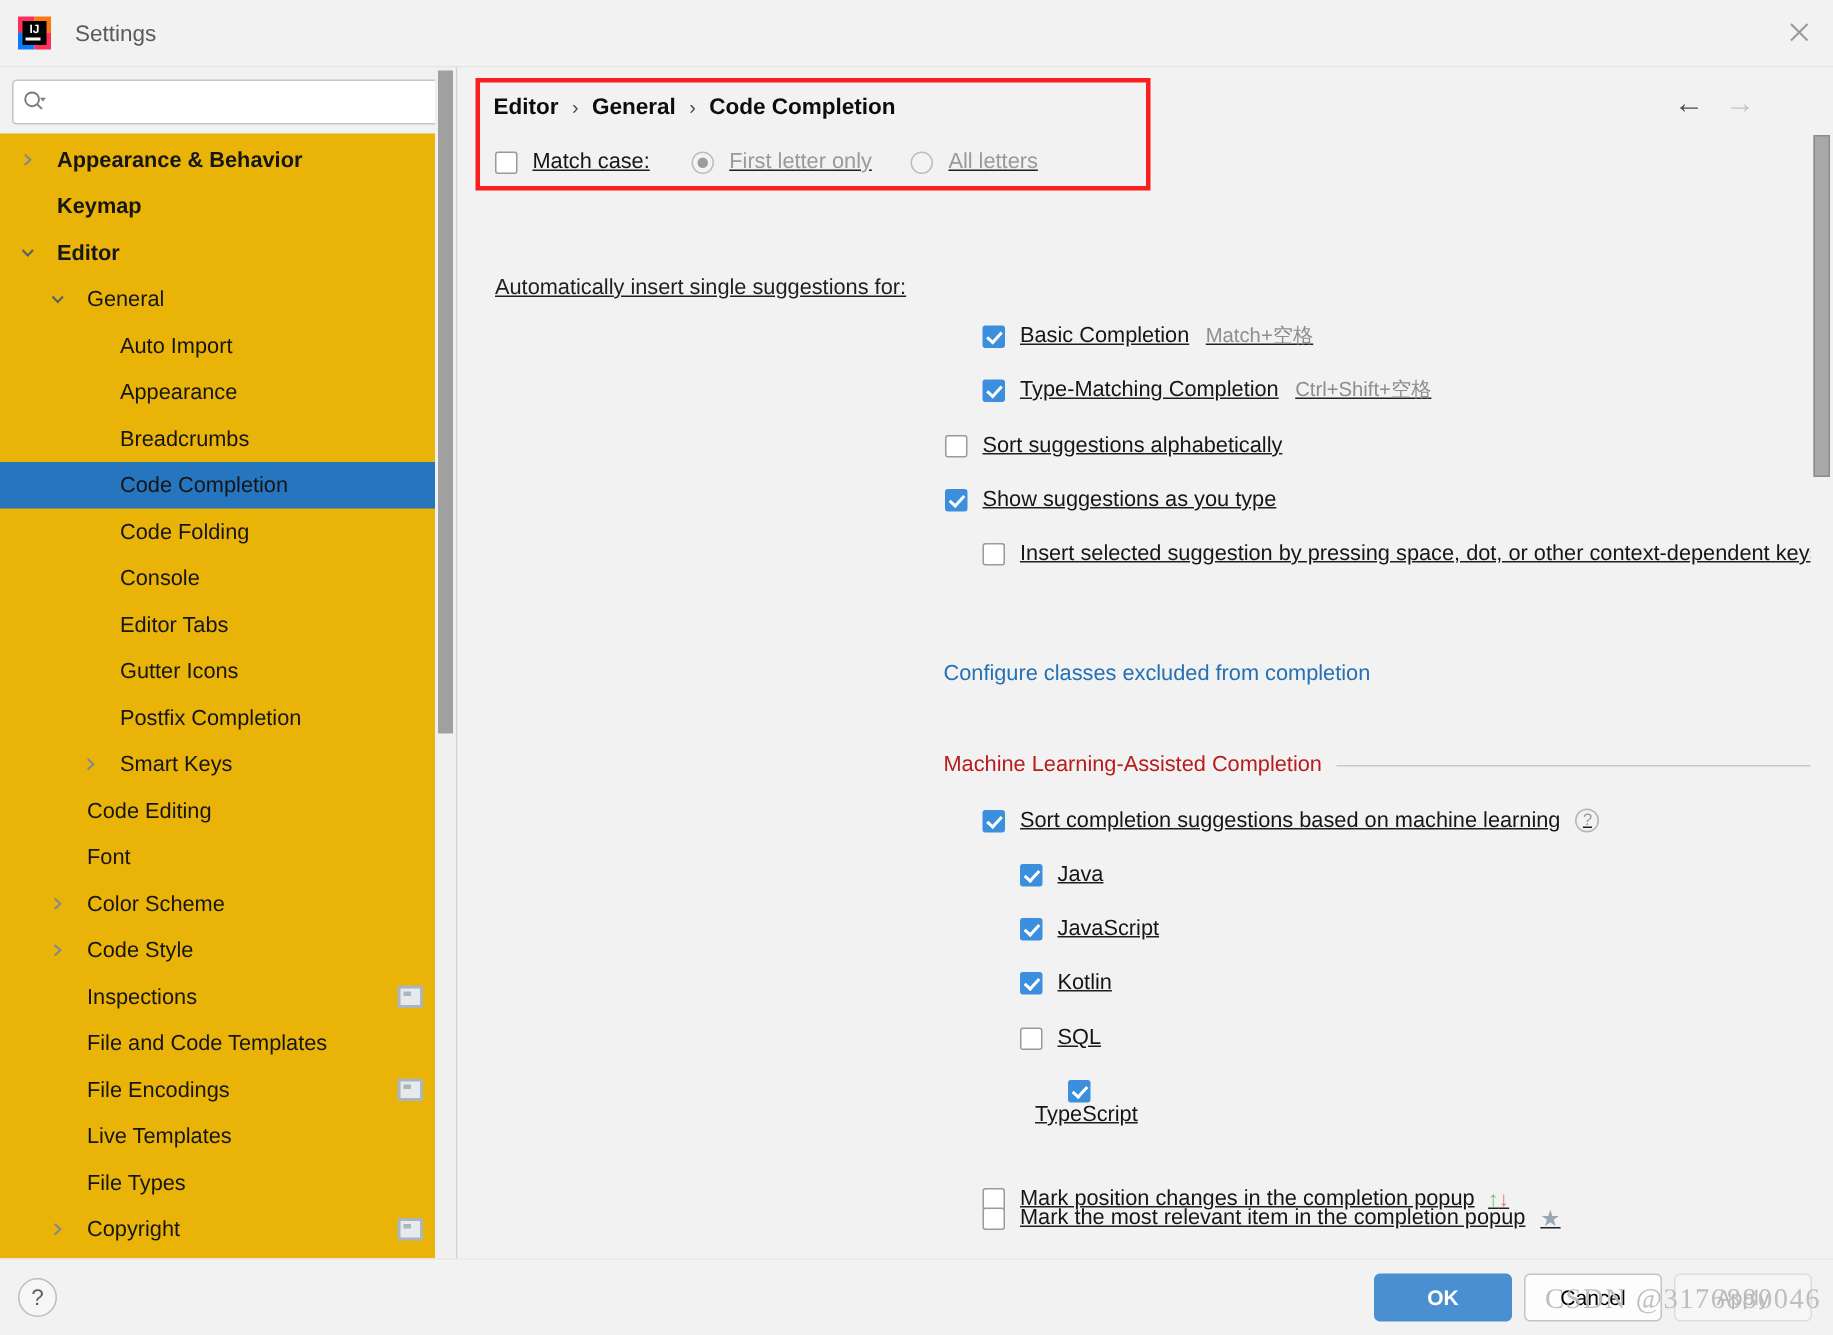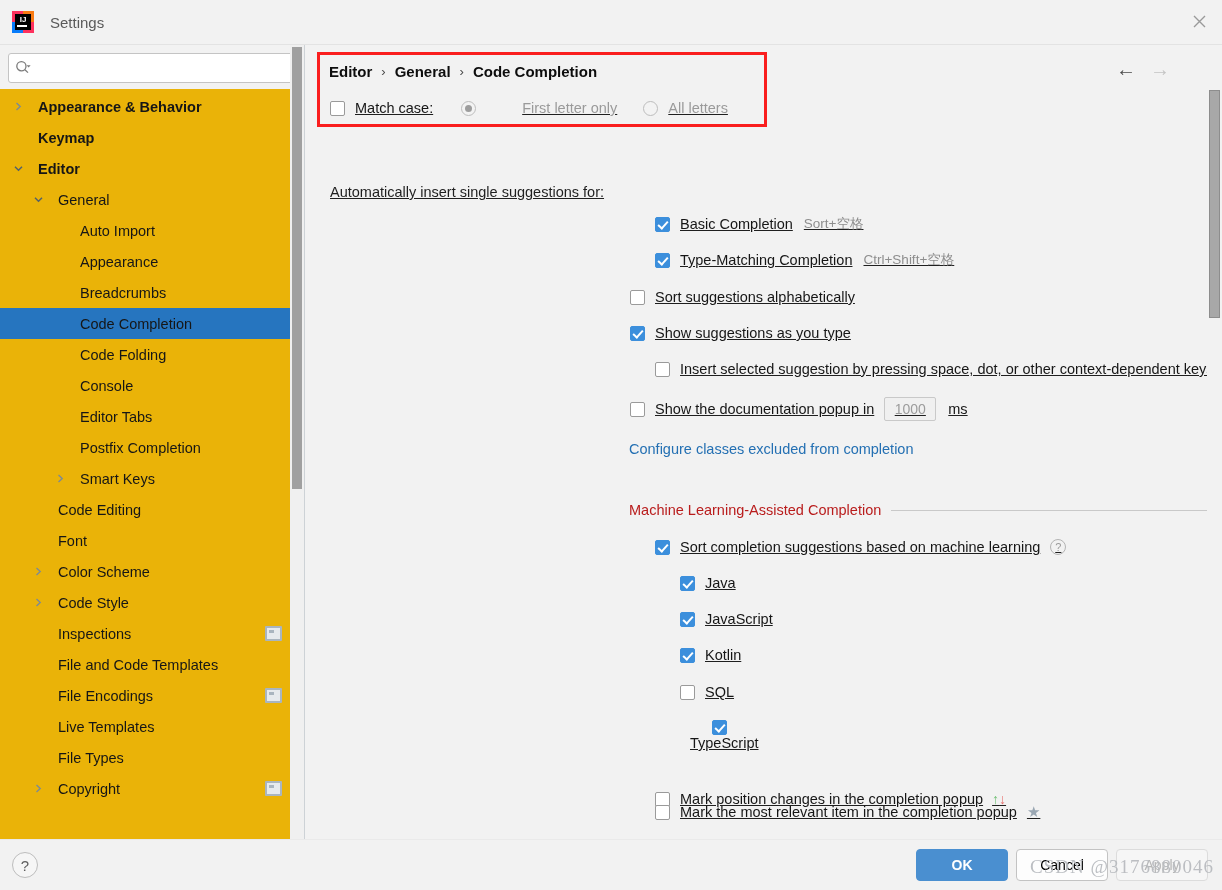--- a/index.html
+++ b/index.html
@@ -270,20 +270,24 @@
           <div class="tree-row lv2">
             <span class="chev empty"></span>
             <span class="lbl">Console</span>
           </div>
           <div class="tree-row lv2">
             <span class="chev empty"></span>
             <span class="lbl">Editor Tabs</span>
           </div>
           <div class="tree-row lv2">
             <span class="chev empty"></span>
+            <span class="lbl">Gutter Icons</span>
+          </div>
+          <div class="tree-row lv2">
+            <span class="chev empty"></span>
             <span class="lbl">Postfix Completion</span>
           </div>
           <div class="tree-row lv2">
             <span class="chev">
               <svg width="9" height="9" viewBox="0 0 9 9">
                 <path d="M2.5 1 L6.2 4.5 L2.5 8" fill="none" stroke="#7d8a94" stroke-width="1.4"></path>
               </svg>
             </span>
             <span class="lbl">Smart Keys</span>
           </div>
@@ -363,38 +367,38 @@
         </div>
 
         <div class="nav-arrows">
           <span class="nav-back">←</span>
           <span class="nav-fwd">→</span>
         </div>
 
         <div class="row" style="left:25px;top:55px;">
           <span class="cb"></span>
           <span class="lbl">Match case:</span>
-          <span style="display:inline-flex;align-items:center;margin-left:28px;gap:36px;">
+          <span style="display:inline-flex;align-items:center;margin-left:28px;">
             <span class="radio on"></span>
             <span class="lbl dim">First letter only</span>
           </span>
           <span style="display:inline-flex;align-items:center;margin-left:26px;">
             <span class="radio"></span>
             <span class="lbl dim">All letters</span>
           </span>
         </div>
 
         <div class="row" style="left:25px;top:139px;">
           <span style="font-size:14.5px;">Automatically insert single suggestions for:</span>
         </div>
 
         <div class="row" style="left:350px;top:170px;">
           <span class="cb on"></span>
           <span class="lbl">Basic Completion</span>
-          <span class="shortcut">Sort+空格</span>
+          <span class="shortcut">Match+空格</span>
         </div>
 
         <div class="row" style="left:350px;top:206px;">
           <span class="cb on"></span>
           <span class="lbl">Type-Matching Completion</span>
           <span class="shortcut">Ctrl+Shift+空格</span>
         </div>
 
         <div class="row" style="left:325px;top:244px;">
           <span class="cb"></span>
@@ -404,26 +408,20 @@
         <div class="row" style="left:325px;top:280px;">
           <span class="cb on"></span>
           <span class="lbl">Show suggestions as you type</span>
         </div>
 
         <div class="row" style="left:350px;top:316px;">
           <span class="cb"></span>
           <span class="lbl">Insert selected suggestion by pressing space, dot, or other context-dependent keys</span>
         </div>
 
-        <div class="row" style="left:325px;top:352px;">
-          <span class="cb"></span>
-          <span class="lbl">Show the documentation popup in</span>
-          <span class="numfield">1000</span>
-          <span class="unit">ms</span>
-        </div>
 
         <div class="link" style="left:324px;top:396px;">Configure classes excluded from completion</div>
 
         <div class="section-title" style="left:324px;top:457px;">
           <span class="txt">Machine Learning-Assisted Completion</span>
           <span class="line"></span>
         </div>
 
         <div class="row" style="left:350px;top:494px;">
           <span class="cb on"></span>

